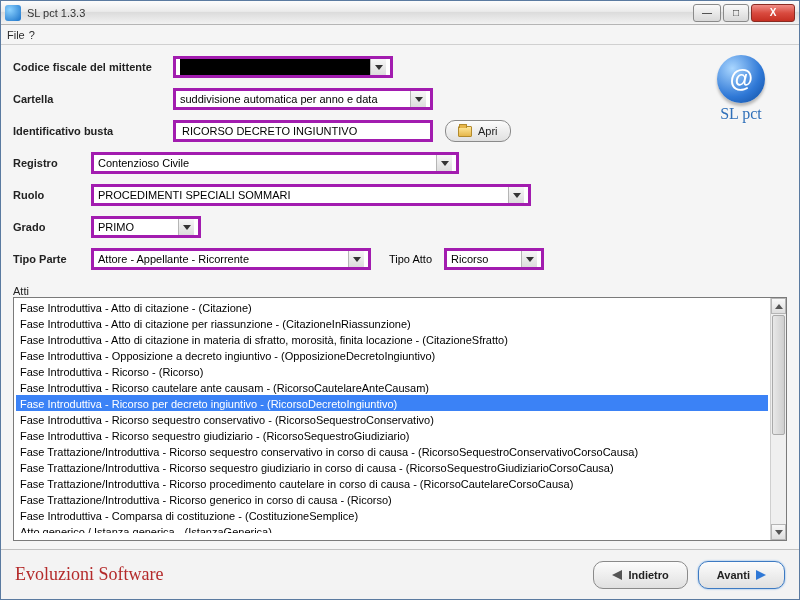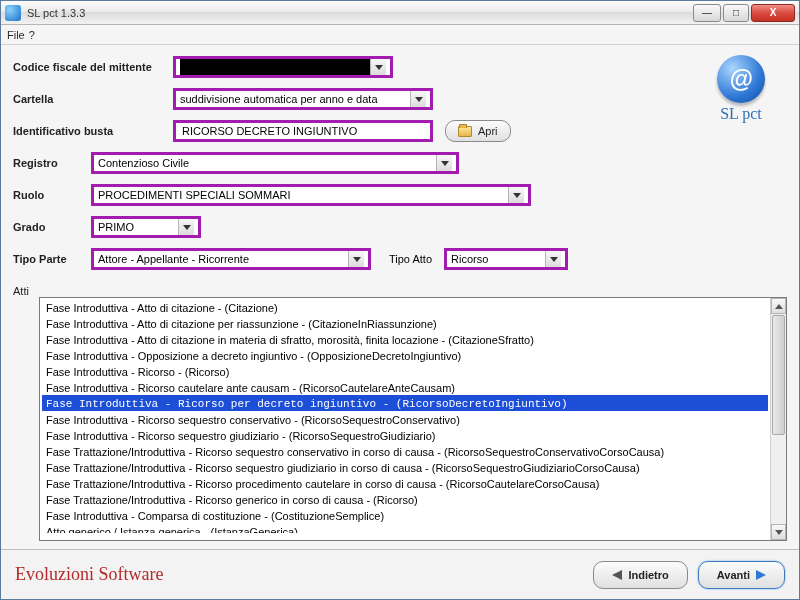--- a/index.html
+++ b/index.html
@@ -161,39 +161,37 @@
     margin-top: 2px;
     text-shadow: 0 1px 1px rgba(255,255,255,.7);
   }
   .atti-label { font-weight: normal; color: #222; margin-top: 6px; }
   .listbox {
     flex: 1;
     min-height: 0;
     border: 1px solid #7a7a7a;
     background: #fff;
     display: flex;
-    margin-left: 26px;
   }
   .list-inner {
     flex: 1;
     overflow: hidden;
     padding: 1px 2px;
   }
   .list-item {
     padding: 1px 4px;
     white-space: nowrap;
     color: #000;
     line-height: 16px;
     height: 16px;
     overflow: hidden;
   }
   .list-item.selected {
-    background: #1d4ed8;
+    background: #3b82f6;
     color: #fff;
-    font-family: Liberation Mono, monospace;
   }
   .list-item.cutoff {
     height: 10px;
     line-height: 16px;
   }
   .scrollbar {
     width: 16px;
     background: #efefef;
     border-left: 1px solid #cfcfcf;
     display: flex; flex-direction: column;
@@ -338,21 +336,21 @@
 
     <div class="form-row">
       <div class="form-label short">Tipo Parte</div>
       <div class="combo" style="width:280px">
         <span class="combo-text">Attore - Appellante - Ricorrente</span>
         <div class="combo-arrow"></div>
       </div>
       <div style="width:18px"></div>
       <div style="font-weight:normal">Tipo Atto</div>
       <div style="width:12px"></div>
-      <div class="combo" style="width:124px">
+      <div class="combo" style="width:100px">
         <span class="combo-text">Ricorso</span>
         <div class="combo-arrow"></div>
       </div>
     </div>
 
     <div class="atti-label">Atti</div>
 
     <div class="listbox">
       <div class="list-inner" id="atti-list">
           <div class="list-item">Fase Introduttiva - Atto di citazione - (Citazione)</div>

